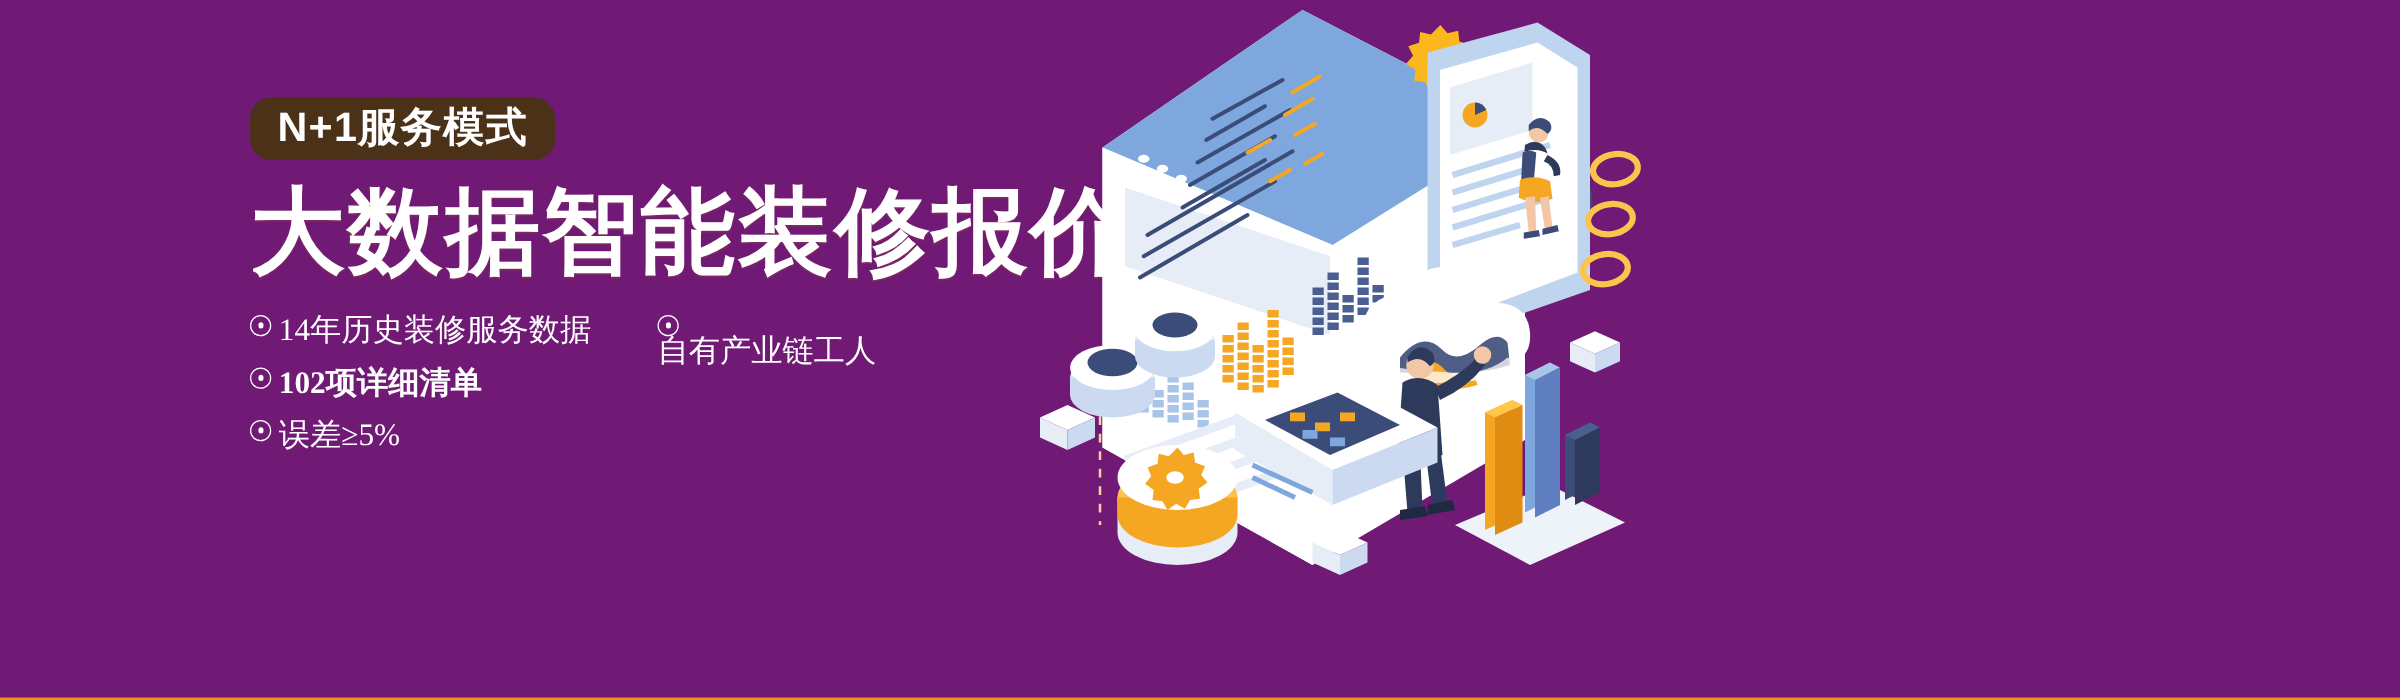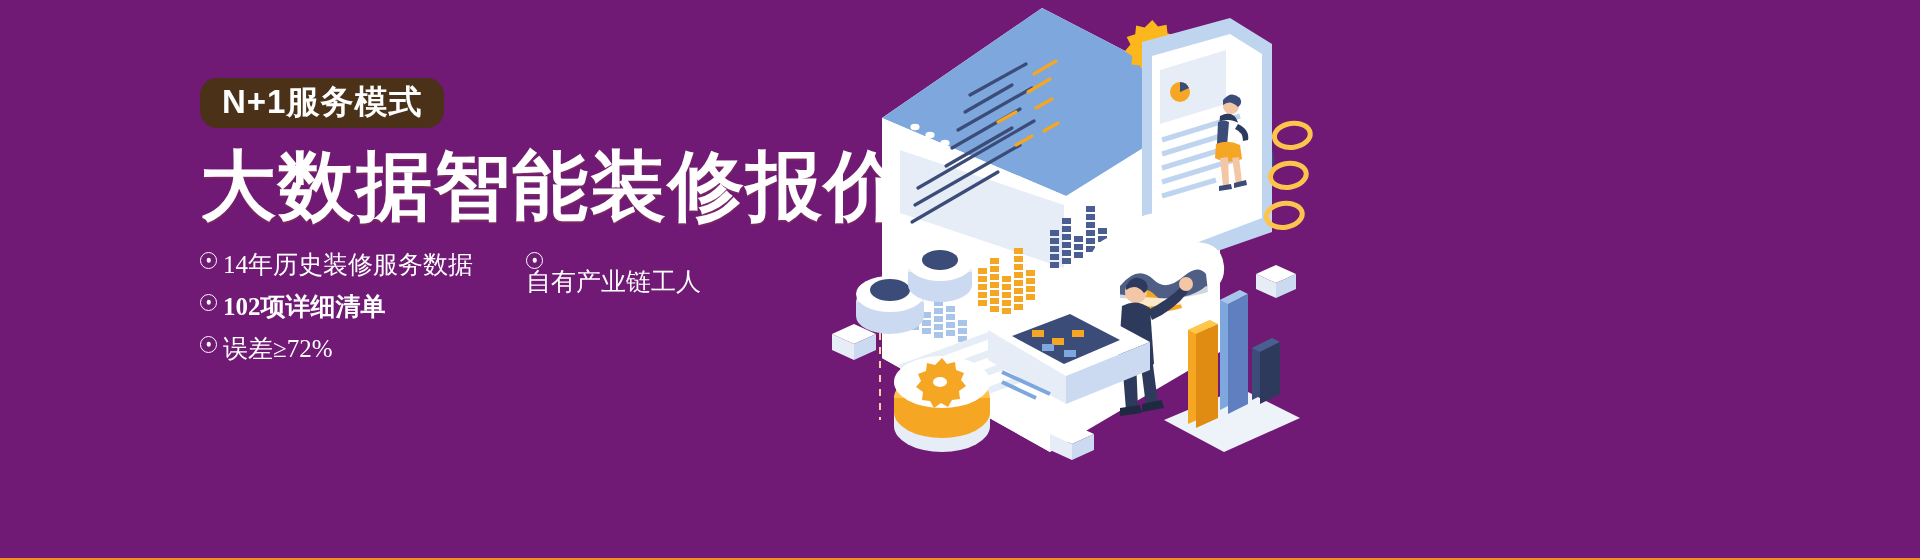--- a/index.html
+++ b/index.html
@@ -93,21 +93,21 @@
       <div class="bullet b-c1r1">
         <span class="dot"></span>
         <span>14年历史装修服务数据</span>
       </div>
       <div class="bullet b-c1r2">
         <span class="dot"></span>
         <span>102项详细清单</span>
       </div>
       <div class="bullet b-c1r3">
         <span class="dot"></span>
-        <span>误差≥72%</span>
+        <span>误差≥5%</span>
       </div>
       <div class="bullet b-c2r1">
         <span class="dot"></span>
         <span>自有产业链工人</span>
       </div>
     </div>
   </div>
 
   <div id="art">
     <svg width="560" height="560" viewBox="0 0 560 560" xmlns="http://www.w3.org/2000/svg">

